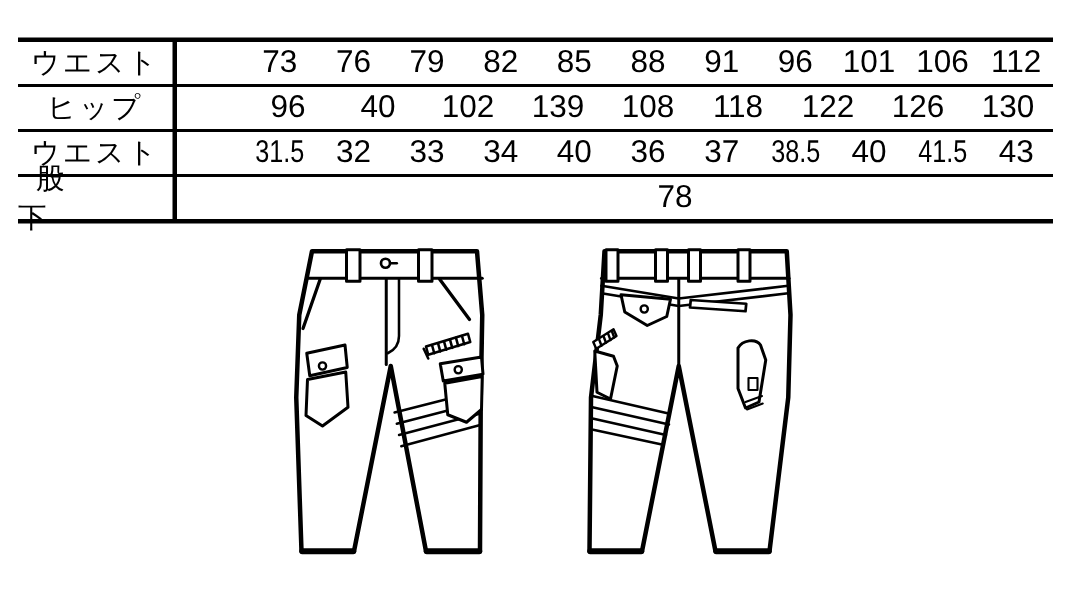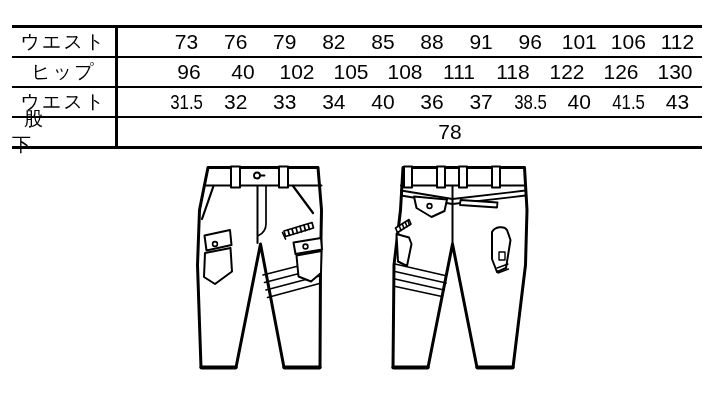--- a/index.html
+++ b/index.html
@@ -52,23 +52,22 @@
         <div class="t-cell">106</div>
         <div class="t-cell">112</div>
       </div>
   </div>
   <div class="t-row">
     <div class="t-label">ヒップ</div>
     <div class="t-values">
         <div class="t-cell">96</div>
         <div class="t-cell">40</div>
         <div class="t-cell">102</div>
-        <div class="t-cell">105</div>
+        <div class="t-cell">139</div>
         <div class="t-cell">108</div>
-        <div class="t-cell">111</div>
         <div class="t-cell">118</div>
         <div class="t-cell">122</div>
         <div class="t-cell">126</div>
         <div class="t-cell">130</div>
       </div>
   </div>
   <div class="t-row">
     <div class="t-label">ウエスト</div>
     <div class="t-values">
         <div class="t-cell decimal">31.5</div>

